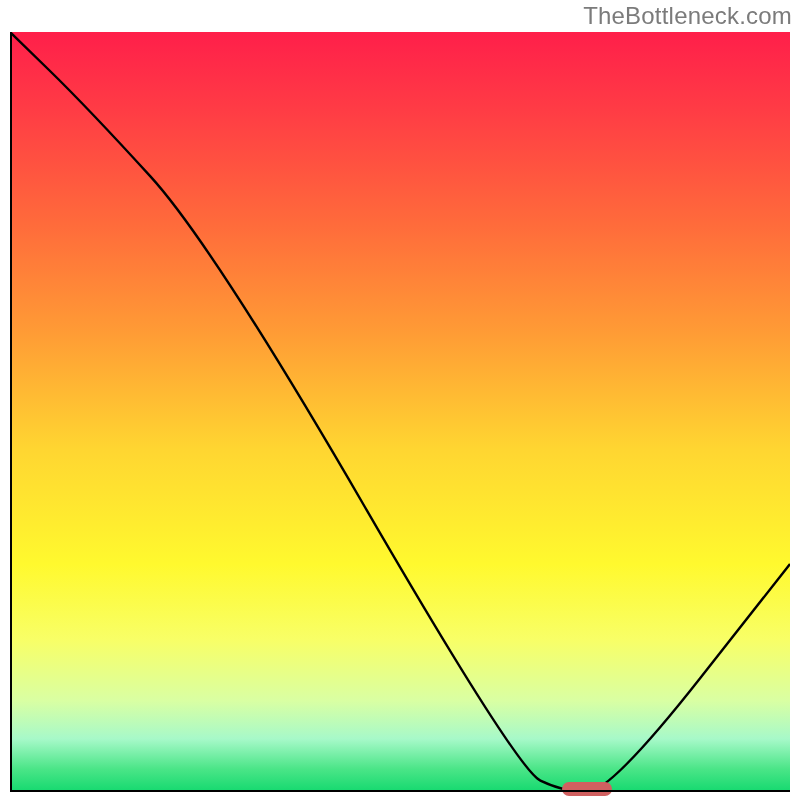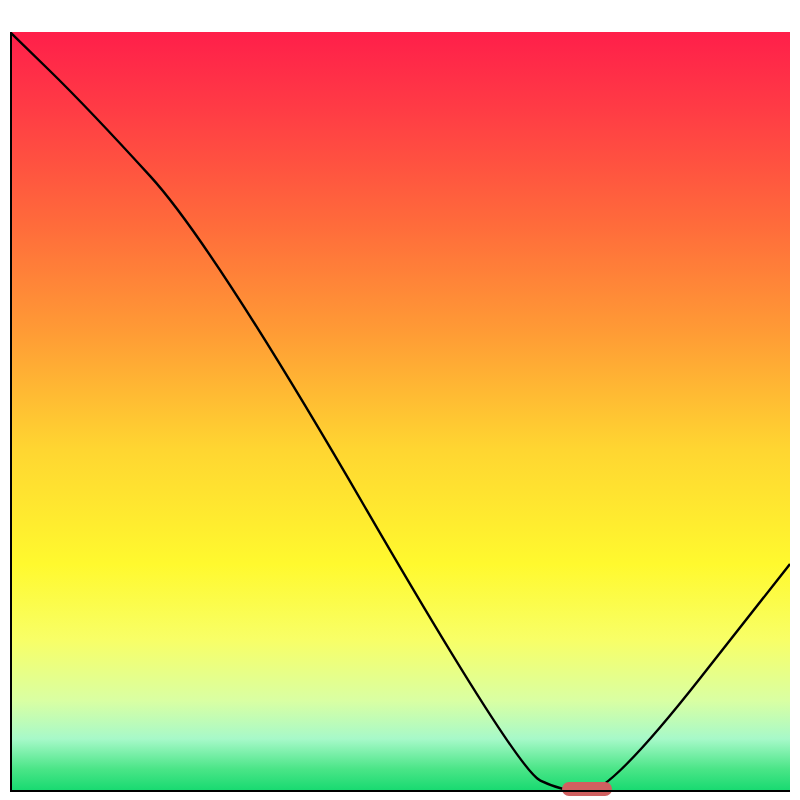--- a/index.html
+++ b/index.html
@@ -68,20 +68,21 @@
     height: 14px;
     background: #d06060;
     border-radius: 7px;
     z-index: 25;
   }
 </style>
 </head>
 <body>
 
 <div class="container">
+  <div class="watermark">TheBottleneck.com</div>
 
   <div class="plot">
     <div class="gradient"></div>
 
     <svg class="curve" viewBox="0 0 780 760" preserveAspectRatio="none">
       <path id="curve-path" fill="none" stroke="#000000" stroke-width="2.4" stroke-linejoin="round" d="M 0 0 Q 0 0 39 38 Q 78 76 140.4 144.40000000000003 Q 202.8 212.80000000000007 354.9 475.00000000000006 Q 507 737.2 530.4 748.6 Q 553.8 760 577.2 760 Q 600.6 760 690.3 646 T 780 532"></path>
     </svg>
 
     <div class="marker" id="opt-marker" style="left: 552.2px; top: 750px; background: rgb(208, 96, 96);"></div>
 

